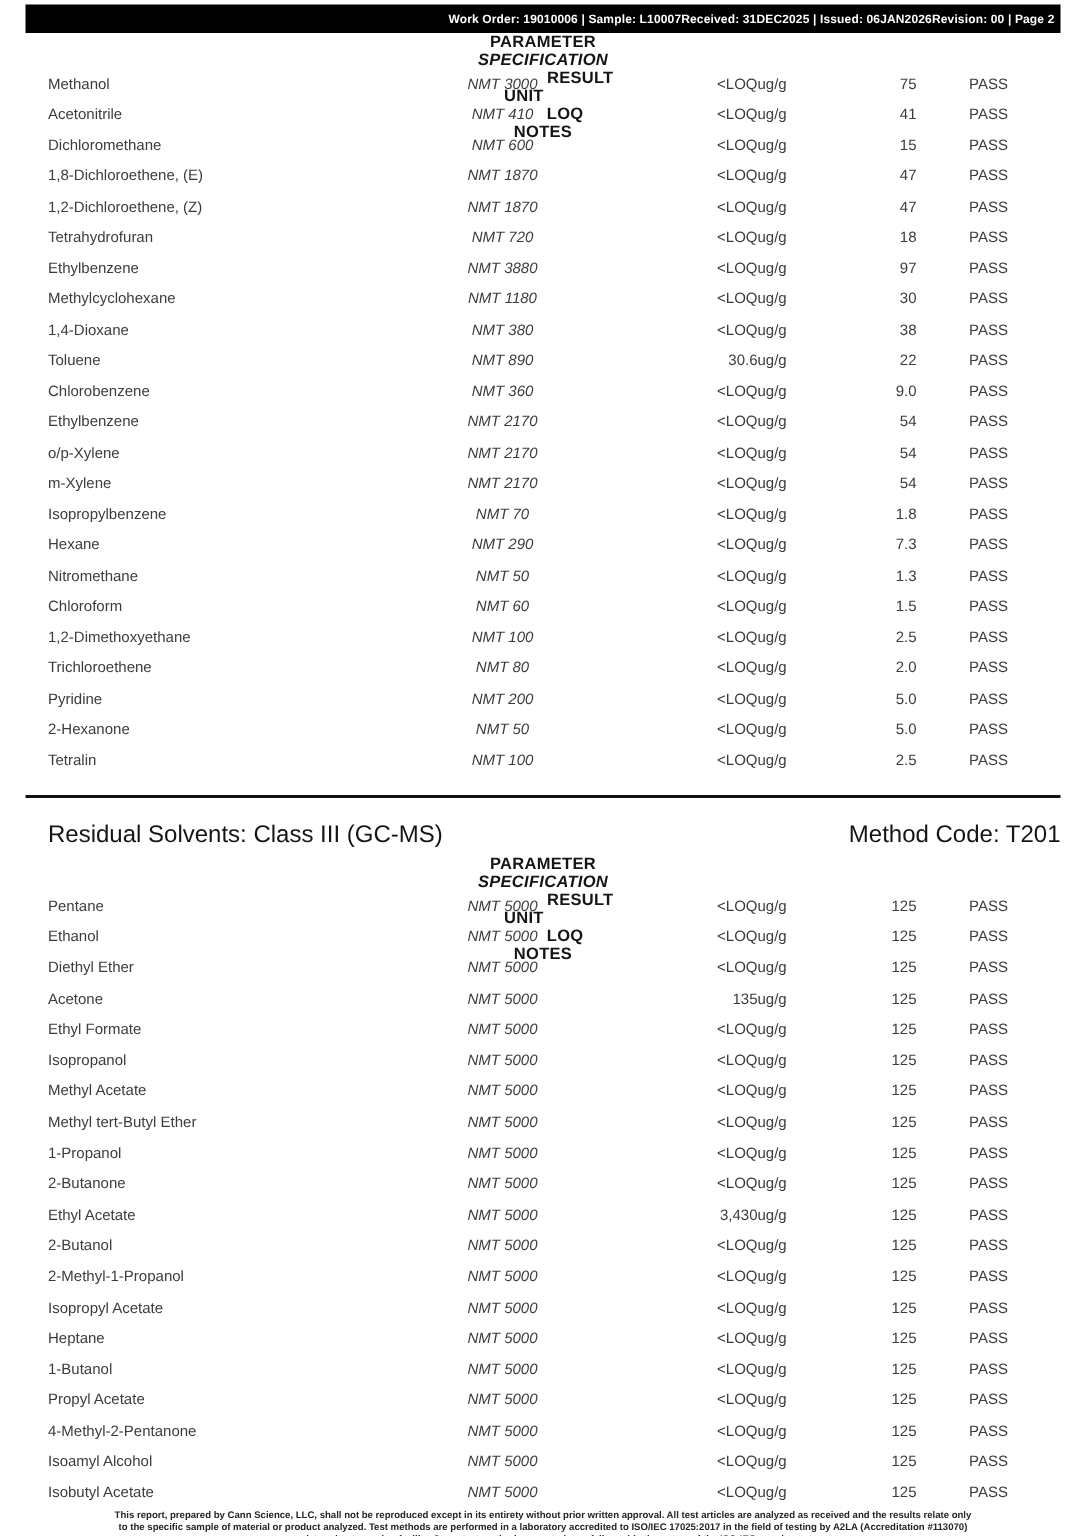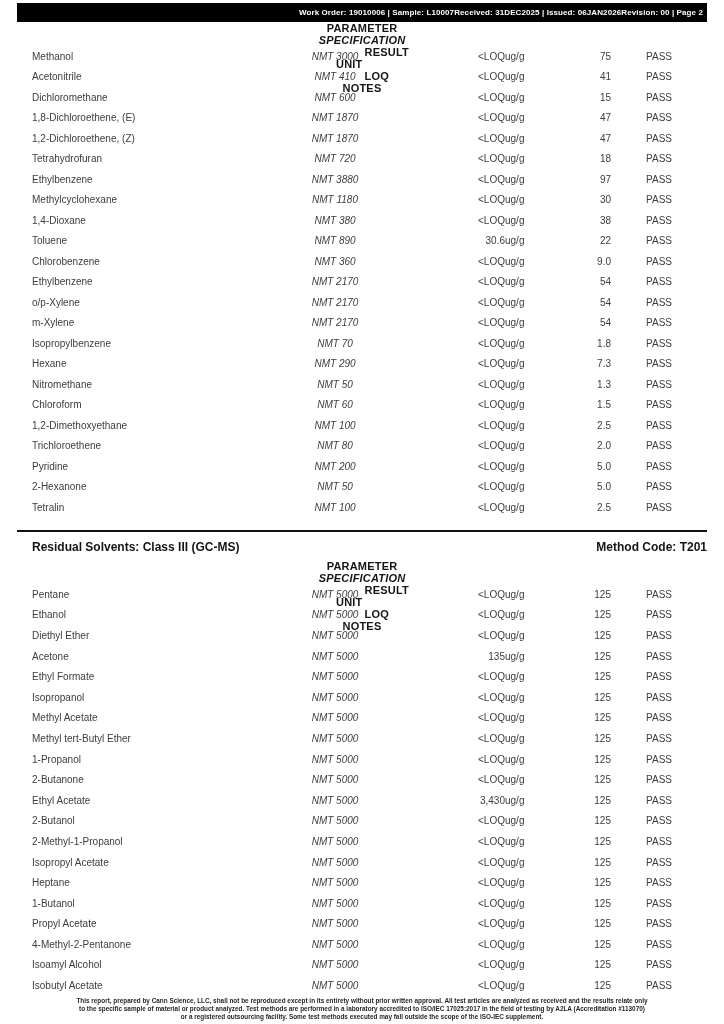--- a/index.html
+++ b/index.html
@@ -25,22 +25,22 @@
   .cell { white-space: nowrap; overflow: visible; }
   .c-param  { width: 242px; text-align: left; padding-left: 15px; }
   .c-spec   { width: 152px; text-align: center; font-style: italic; }
   .c-result { width: 94px;  text-align: right; }
   .c-unit   { width: 52px;  }
   .c-loq    { width: 54px;  text-align: right; }
   .c-notes  { width: 96px;  text-align: center; }
 
   .divider { margin: 12px 17px 0 17px; height: 2.5px; background: #111; }
 
-  .sectionheader { display: flex; height: 26px; margin-top: 2px; align-items: center;
-    font-size: 12px; font-weight: bold; color: #151515; }
+  .sectionheader { display: flex; height: 26px; margin-top: 12px; align-items: center;
+    font-size: 16px; font-weight: normal; color: #151515; }
   .sectionheader .sec-left  { flex: 1 1 0; text-align: left; padding-left: 15px; }
   .sectionheader .sec-mid   { flex: 0 0 auto; text-align: center; }
   .sectionheader .sec-right { flex: 1 1 0; text-align: right; padding-right: 4px; }
 
   .footer { margin-top: 1px; padding: 0 14px; text-align: center;
     font-size: 6.4px; line-height: 8px; font-weight: bold; color: #262626; }
 </style>
 </head>
 <body>
 

